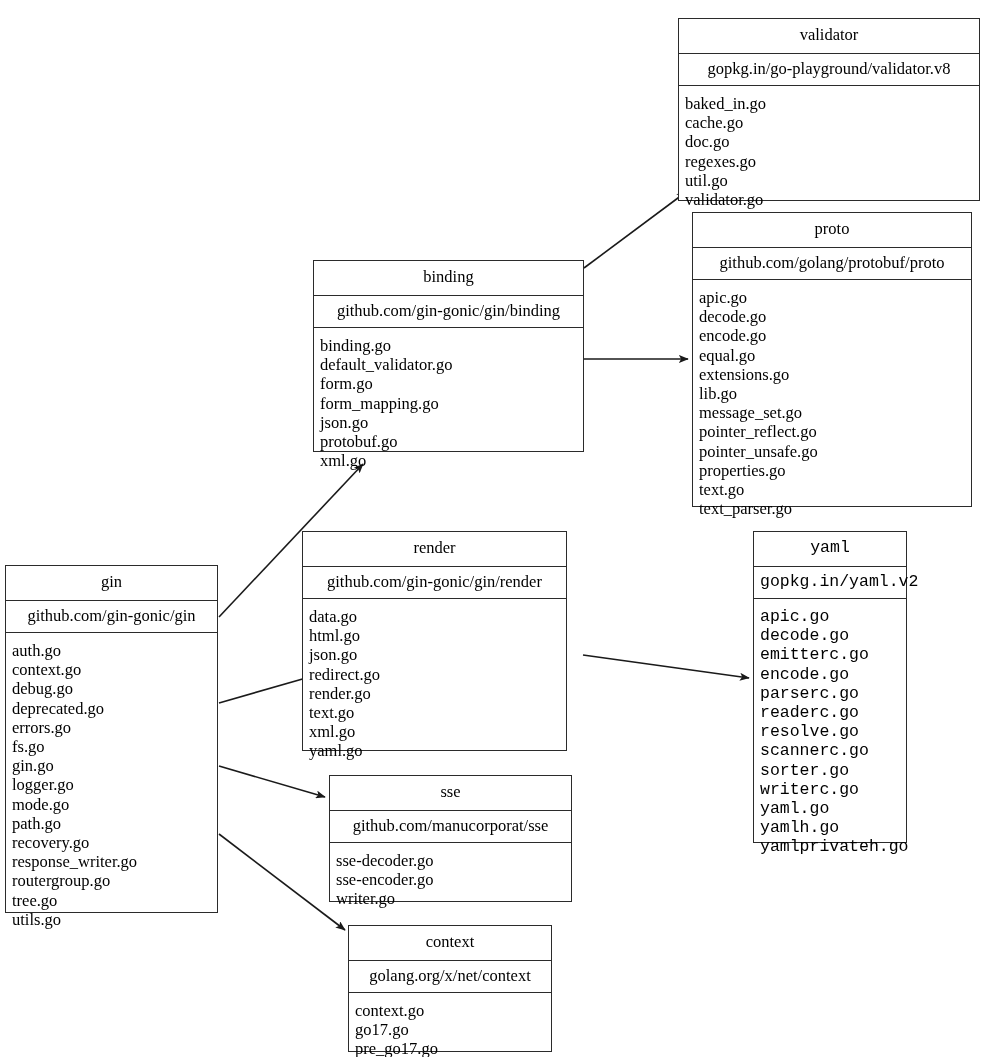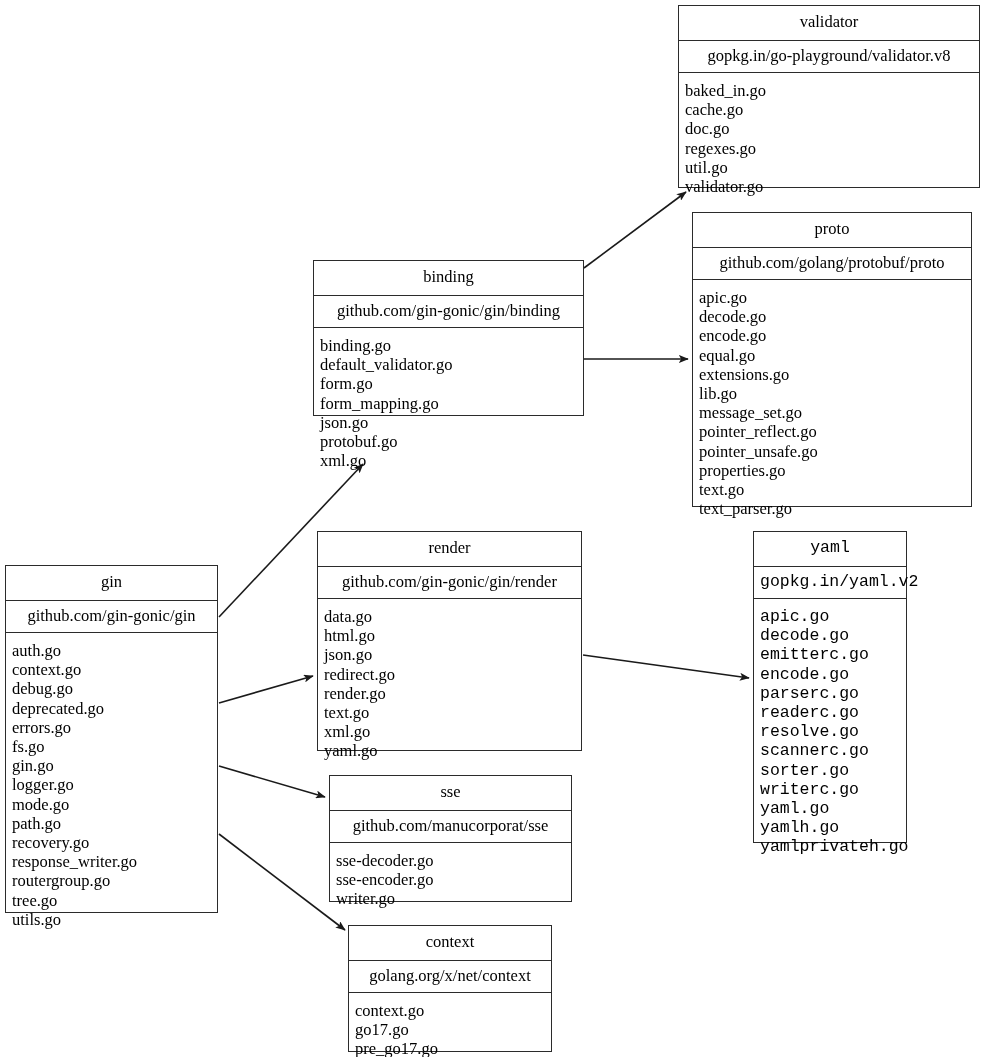--- a/index.html
+++ b/index.html
@@ -78,21 +78,21 @@
         <line x1="584" y1="359" x2="688" y2="359" stroke="#1a1a1a" stroke-width="1.6" marker-end="url(#arrowhead)"></line>
         <line x1="219" y1="617" x2="363" y2="464" stroke="#1a1a1a" stroke-width="1.6" marker-end="url(#arrowhead)"></line>
         <line x1="219" y1="703" x2="313" y2="676" stroke="#1a1a1a" stroke-width="1.6" marker-end="url(#arrowhead)"></line>
         <line x1="219" y1="766" x2="325" y2="797" stroke="#1a1a1a" stroke-width="1.6" marker-end="url(#arrowhead)"></line>
         <line x1="219" y1="834" x2="345" y2="930" stroke="#1a1a1a" stroke-width="1.6" marker-end="url(#arrowhead)"></line>
         <line x1="583" y1="655" x2="749" y2="678" stroke="#1a1a1a" stroke-width="1.6" marker-end="url(#arrowhead)"></line>
       </g>
   </svg>
 
   <div id="boxes-group">
-      <div class="pkg-box" style="left: 678px; top: 5px; width: 302px; height: 183px;">
+      <div class="pkg-box" style="left: 678px; top: 18px; width: 302px; height: 183px;">
         <div class="pkg-name">validator</div>
         <div class="pkg-path">gopkg.in/go-playground/validator.v8</div>
         <div class="pkg-files">
           <div class="file-line">baked_in.go</div>
           <div class="file-line">cache.go</div>
           <div class="file-line">doc.go</div>
           <div class="file-line">regexes.go</div>
           <div class="file-line">util.go</div>
           <div class="file-line">validator.go</div>
         </div>
@@ -108,34 +108,34 @@
           <div class="file-line">extensions.go</div>
           <div class="file-line">lib.go</div>
           <div class="file-line">message_set.go</div>
           <div class="file-line">pointer_reflect.go</div>
           <div class="file-line">pointer_unsafe.go</div>
           <div class="file-line">properties.go</div>
           <div class="file-line">text.go</div>
           <div class="file-line">text_parser.go</div>
         </div>
       </div>
-      <div class="pkg-box" style="left: 313px; top: 260px; width: 271px; height: 156px;">
+      <div class="pkg-box" style="left: 313px; top: 260px; width: 271px; height: 192px;">
         <div class="pkg-name">binding</div>
         <div class="pkg-path">github.com/gin-gonic/gin/binding</div>
         <div class="pkg-files">
           <div class="file-line">binding.go</div>
           <div class="file-line">default_validator.go</div>
           <div class="file-line">form.go</div>
           <div class="file-line">form_mapping.go</div>
           <div class="file-line">json.go</div>
           <div class="file-line">protobuf.go</div>
           <div class="file-line">xml.go</div>
         </div>
       </div>
-      <div class="pkg-box" style="left: 317px; top: 531px; width: 265px; height: 220px;">
+      <div class="pkg-box" style="left: 302px; top: 531px; width: 265px; height: 220px;">
         <div class="pkg-name">render</div>
         <div class="pkg-path">github.com/gin-gonic/gin/render</div>
         <div class="pkg-files">
           <div class="file-line">data.go</div>
           <div class="file-line">html.go</div>
           <div class="file-line">json.go</div>
           <div class="file-line">redirect.go</div>
           <div class="file-line">render.go</div>
           <div class="file-line">text.go</div>
           <div class="file-line">xml.go</div>

